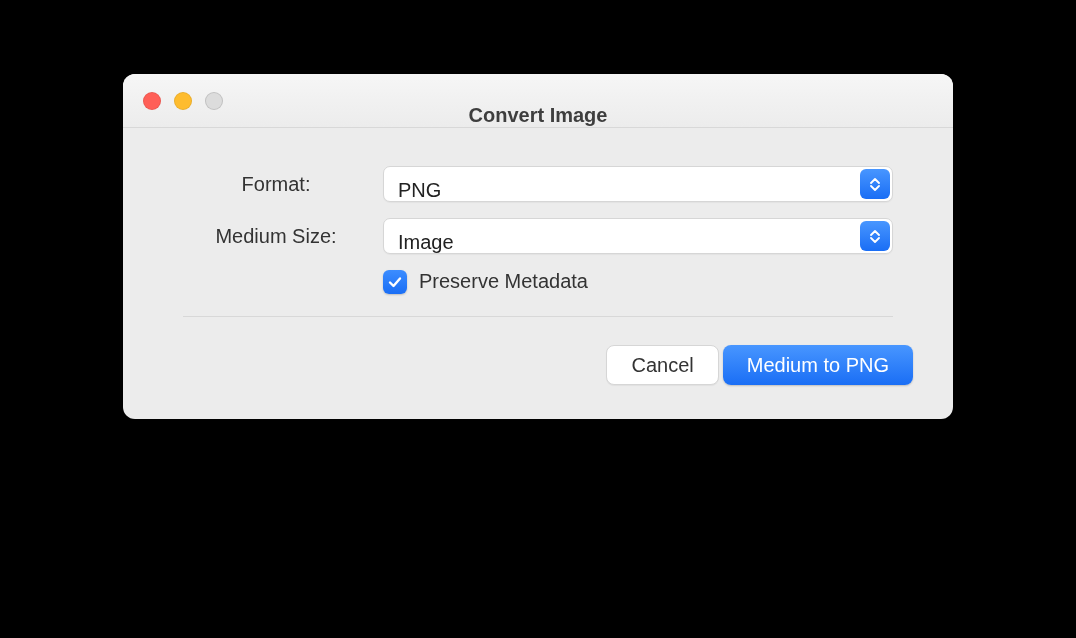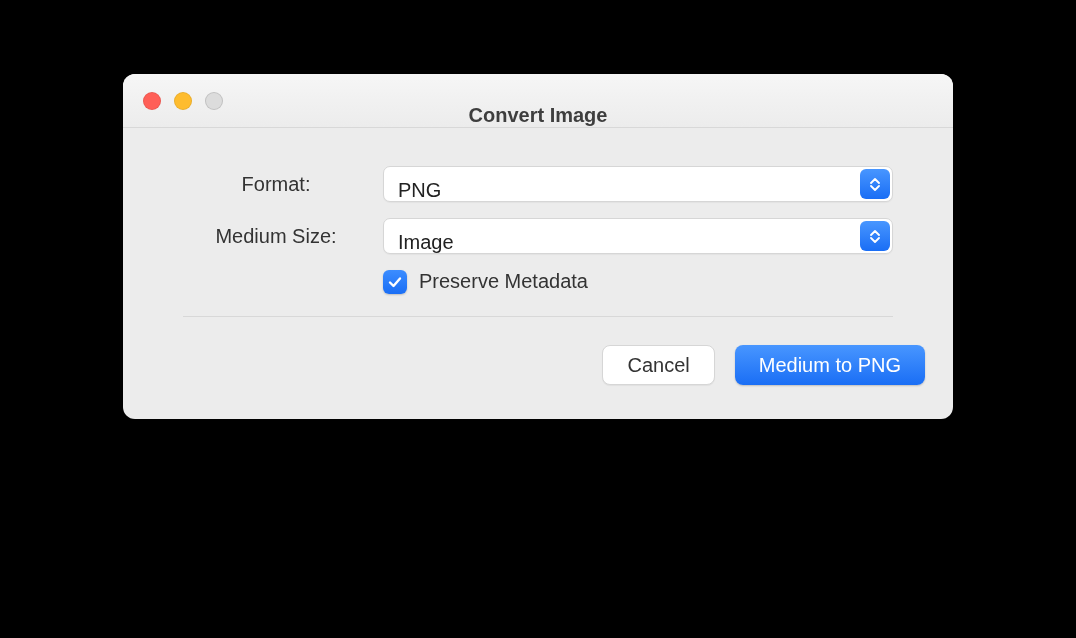--- a/index.html
+++ b/index.html
@@ -157,22 +157,22 @@
     
     .divider {
       height: 1px;
       background: #d8d8d8;
       margin: 0;
     }
     
     .button-row {
       display: flex;
       justify-content: flex-end;
-      gap: 20px;
-      padding: 28px 28px 34px 60px;
+      gap: 4px;
+      padding: 28px 40px 34px 60px;
       align-items: center;
     }
     
     .btn {
       height: 40px;
       border-radius: 8px;
       font-size: 20px;
       padding: 0 24px;
       display: flex;
       align-items: center;

